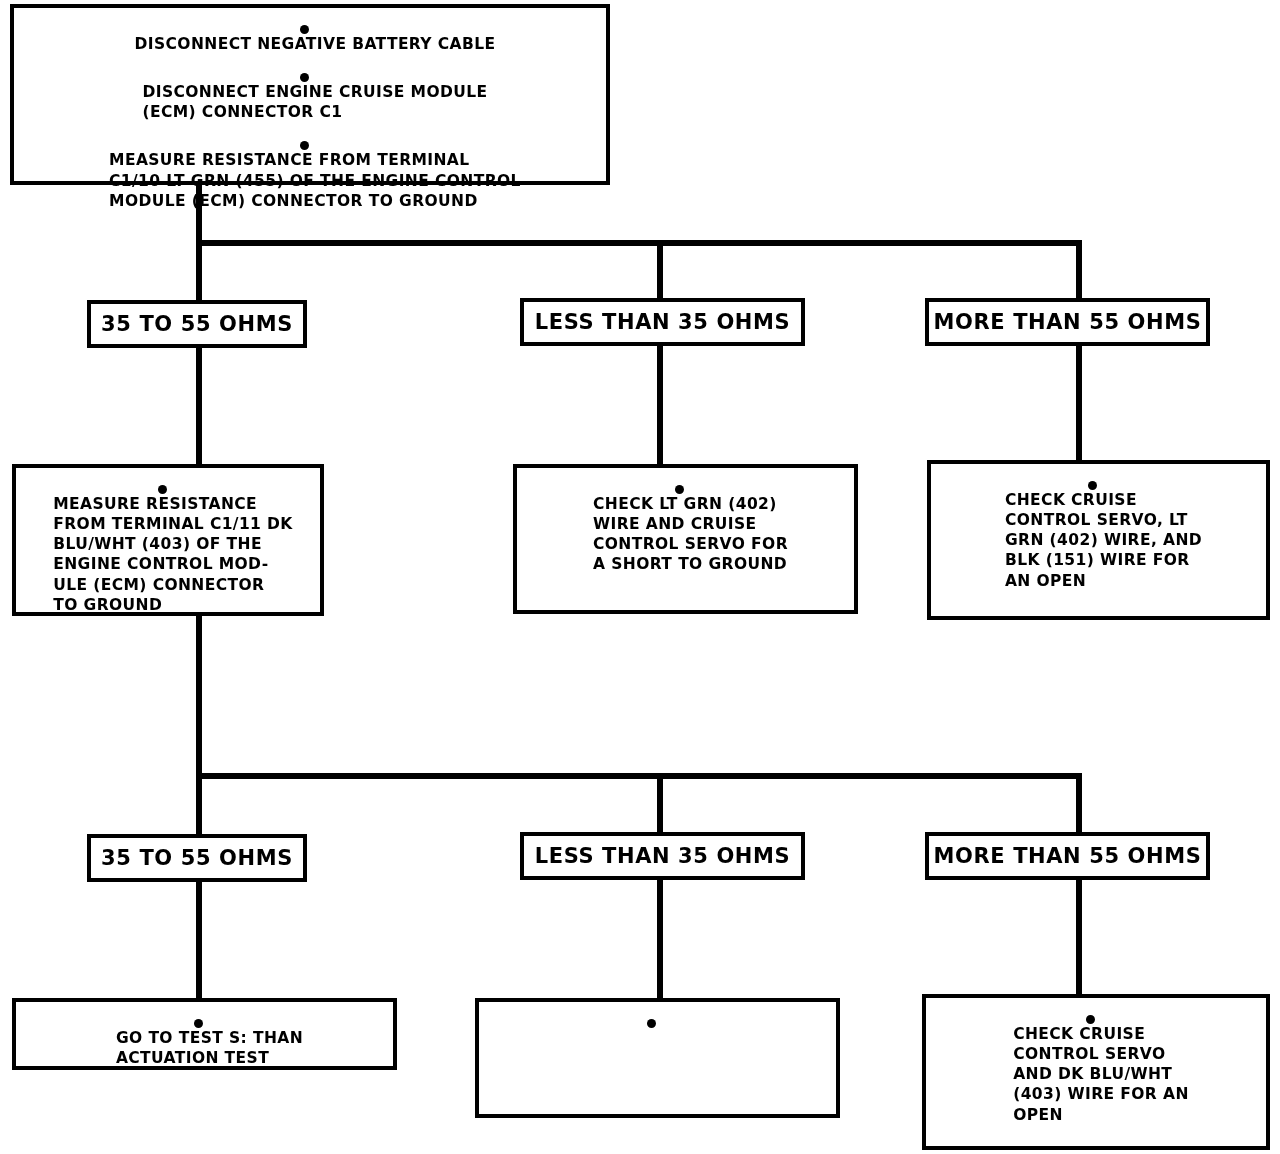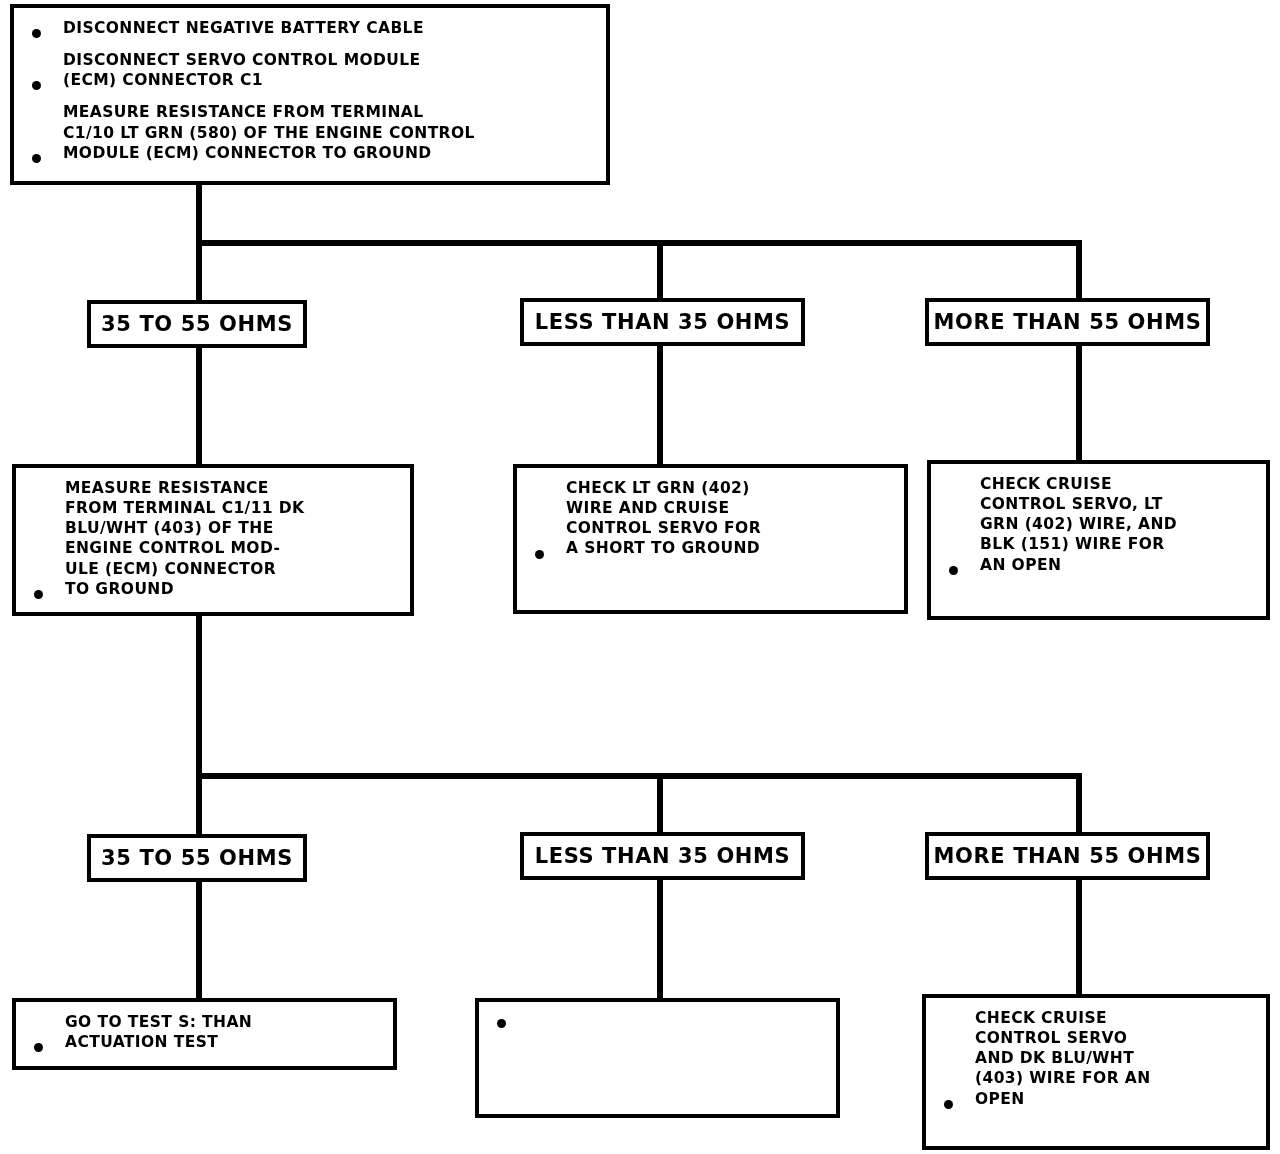--- a/index.html
+++ b/index.html
@@ -20,22 +20,22 @@
     box-sizing: border-box;
     border: 4px solid #000000;
     background: #ffffff;
     z-index: 3;
   }
   .bullets {
     padding: 10px 8px 8px 18px;
   }
   .bullet-row {
     display: flex;
-    flex-direction: row;
-    align-items: flex-end;
+    flex-direction: column;
+    align-items: center;
     margin-bottom: 12px;
   }
   .bullet-row:last-child {
     margin-bottom: 0;
   }
   .bullet-dot {
     width: 9px;
     height: 9px;
     background: #000000;
     border-radius: 50%;
@@ -95,57 +95,57 @@
   <div class="conn" style="left:1076px; top:880px; width:6px; height:114px;"></div>
 
   <div class="node" style="left:10px; top:4px; width:600px; height:181px;">
     <div class="bullets">
       <div class="bullet-row">
         <span class="bullet-dot"></span>
         <span class="bullet-text">DISCONNECT NEGATIVE BATTERY CABLE</span>
       </div>
       <div class="bullet-row">
         <span class="bullet-dot"></span>
-        <span class="bullet-text">DISCONNECT SERVO CONTROL MODULE
+        <span class="bullet-text">DISCONNECT ENGINE CRUISE MODULE
 (ECM) CONNECTOR C1</span>
       </div>
       <div class="bullet-row">
         <span class="bullet-dot"></span>
         <span class="bullet-text">MEASURE RESISTANCE FROM TERMINAL
-C1/10 LT GRN (580) OF THE ENGINE CONTROL
+C1/10 LT GRN (455) OF THE ENGINE CONTROL
 MODULE (ECM) CONNECTOR TO GROUND</span>
       </div>
     </div>
   </div>
 
   <div class="node label-box" style="left:87px; top:300px; width:220px; height:48px;">
     <span class="label-text">35 TO 55 OHMS</span>
   </div>
   <div class="node label-box" style="left:520px; top:298px; width:285px; height:48px;">
     <span class="label-text">LESS THAN 35 OHMS</span>
   </div>
   <div class="node label-box" style="left:925px; top:298px; width:285px; height:48px;">
     <span class="label-text">MORE THAN 55 OHMS</span>
   </div>
 
-  <div class="node" style="left:12px; top:464px; width:402px; height:152px;">
+  <div class="node" style="left:12px; top:464px; width:312px; height:152px;">
     <div class="bullets">
       <div class="bullet-row">
         <span class="bullet-dot"></span>
         <span class="bullet-text">MEASURE RESISTANCE
 FROM TERMINAL C1/11 DK
 BLU/WHT (403) OF THE
 ENGINE CONTROL MOD-
 ULE (ECM) CONNECTOR
 TO GROUND</span>
       </div>
     </div>
   </div>
 
-  <div class="node" style="left:513px; top:464px; width:395px; height:150px;">
+  <div class="node" style="left:513px; top:464px; width:345px; height:150px;">
     <div class="bullets">
       <div class="bullet-row">
         <span class="bullet-dot"></span>
         <span class="bullet-text">CHECK LT GRN (402)
 WIRE AND CRUISE
 CONTROL SERVO FOR
 A SHORT TO GROUND</span>
       </div>
     </div>
   </div>

